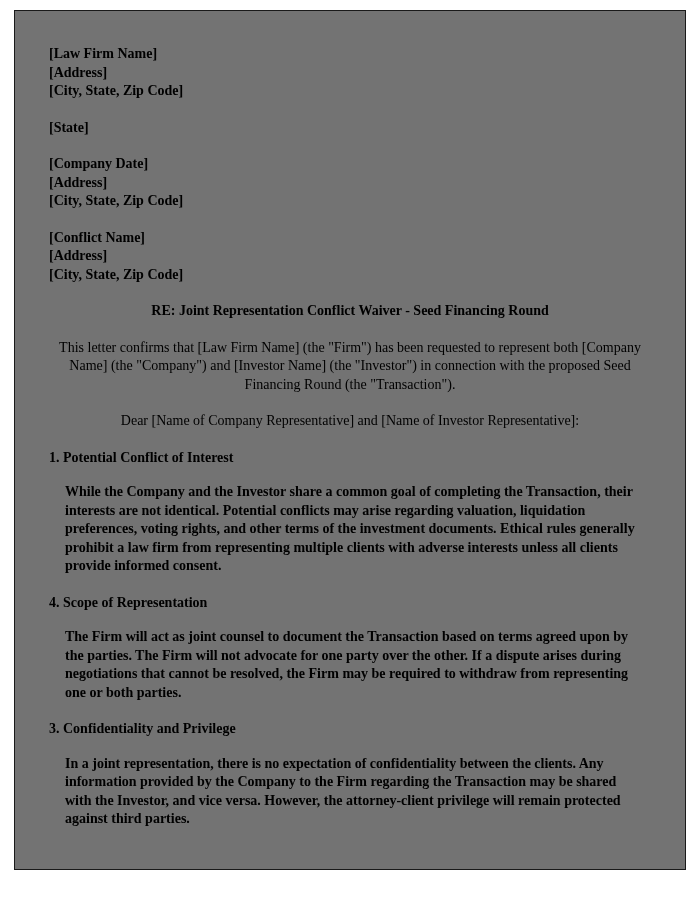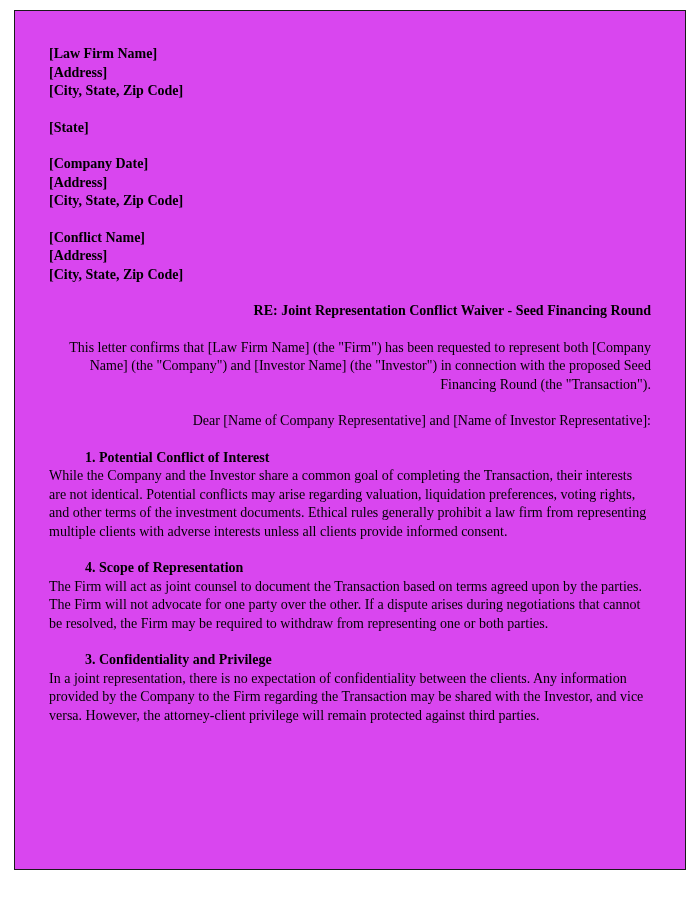--- a/index.html
+++ b/index.html
@@ -10,21 +10,21 @@
     height: 900px;
     overflow: hidden;
   }
   .page {
     position: absolute;
     top: 10px;
     left: 14px;
     right: 14px;
     bottom: 30px;
     border: 1px solid #1a1a1a;
-    background: #d946ef;
+    background: #737373;
     box-sizing: border-box;
     overflow: hidden;
   }
   .content {
     padding: 34px 34px 0 34px;
     font-family: "Liberation Serif", "DejaVu Serif", serif;
     font-size: 14px;
     line-height: 18.5px;
     color: #000000;
   }
@@ -33,31 +33,31 @@
   }
   .line {
     display: block;
     font-weight: bold;
   }
   .bold {
     font-weight: bold;
   }
   .para {
     margin: 0 0 18px 0;
-    text-align: right;
+    text-align: center;
   }
   .section {
     margin: 0 0 18px 0;
   }
   .section-heading {
     font-weight: bold;
-    margin-left: 36px;
   }
   .section-body {
-    margin: 0;
+    margin: 16px;
+    font-weight: bold;
   }
 </style>
 </head>
 <body>
 
 <div class="page">
   <div class="content">
 
     <div class="block">
       <span class="line bold">[Law Firm Name]</span>

